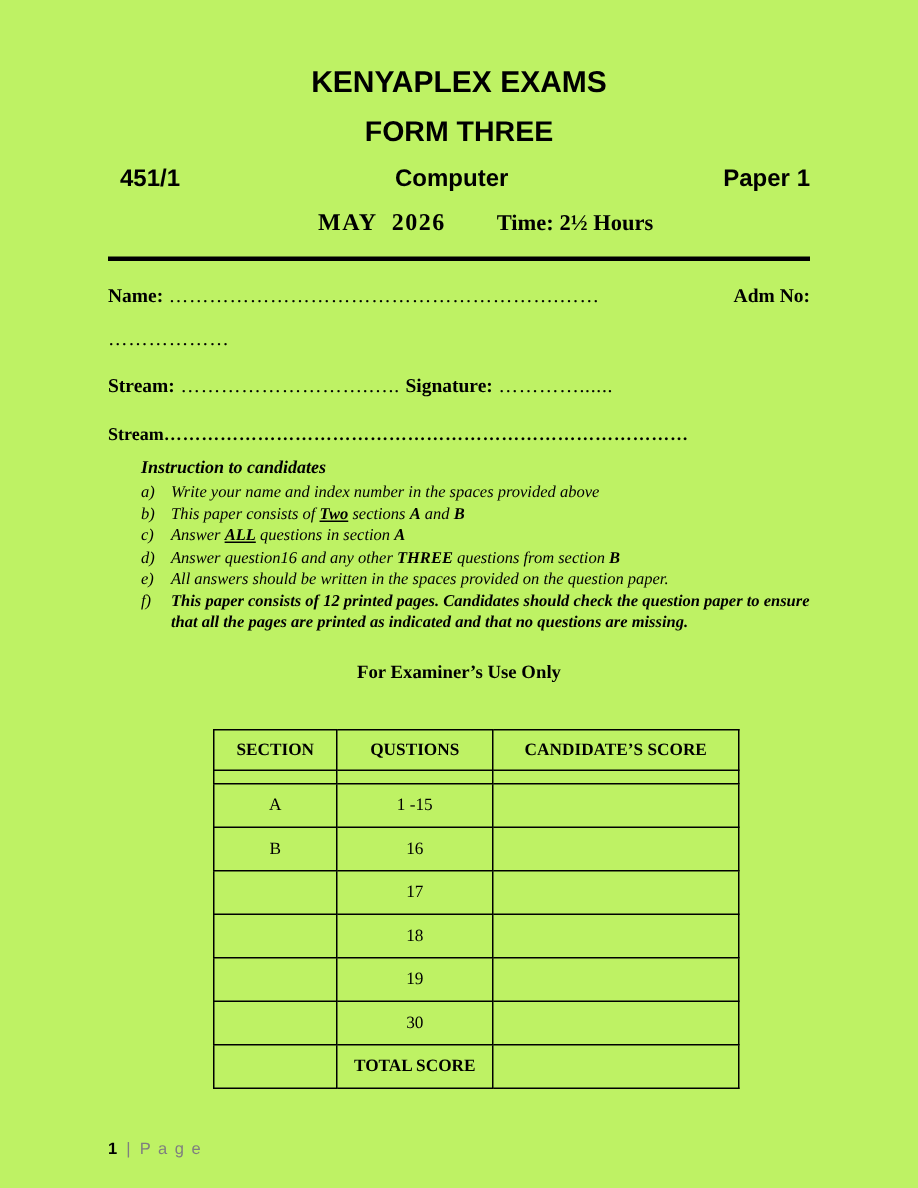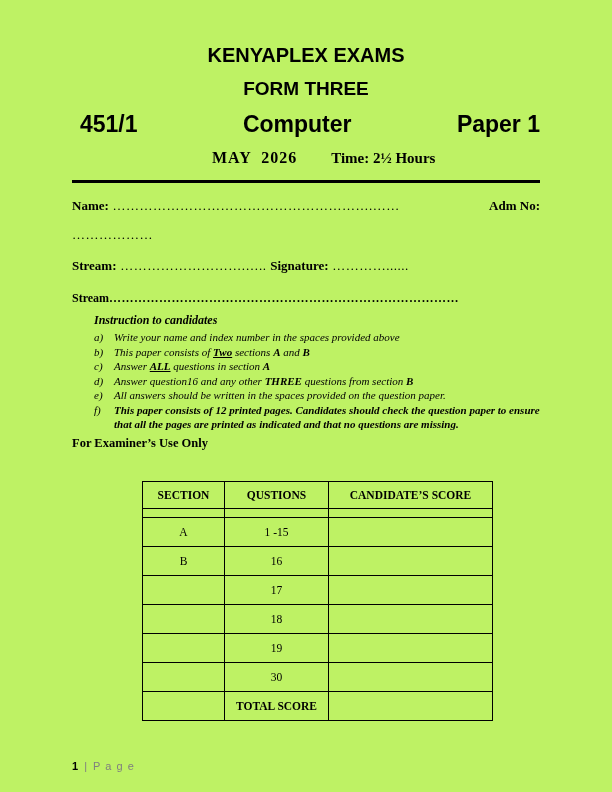--- a/index.html
+++ b/index.html
@@ -21,21 +21,21 @@
     text-align:center;
   }
   .subtitle {
     font-family:"Liberation Sans", sans-serif;
     font-weight:bold; font-size:19px;
     text-align:center; margin-top:11px;
   }
   .code-row {
     display:flex; justify-content:space-between; align-items:flex-start;
     font-family:"Liberation Sans", sans-serif;
-    font-weight:bold; font-size:23px;
+    font-weight:bold; font-size:16px;
     margin-top:11px; padding-left:8px;
   }
   .date-row {
     display:flex; gap:34px; align-items:baseline;
     font-weight:bold; font-size:16px;
     margin-top:11px; padding-left:140px;
   }
   .date-row .dt { white-space:pre; letter-spacing:1px; }
   .date-row .tm { font-size:15px; }
   .rule { height:3px; background:#000; margin-top:13px; }
@@ -54,21 +54,21 @@
     font-style:italic; font-size:11px; line-height:14.5px;
     padding-left:20px; text-indent:0;
   }
   .ins-list li .ins-label {
     display:inline-block; width:20px; margin-left:-20px;
   }
   .seg-b { font-weight:bold; }
   .seg-u { text-decoration:underline; }
   
   .examiner-head {
-    font-weight:bold; font-size:12.5px; margin-top:4px;
+    text-align:center; font-weight:bold; font-size:12.5px; margin-top:18px;
   }
   table.score-table {
     border-collapse:collapse; table-layout:fixed;
     margin:30px 0 0 70px;
     font-size:11.5px;
   }
   table.score-table th, table.score-table td {
     border:1px solid #000; text-align:center; vertical-align:middle;
     padding:0 4px;
   }

